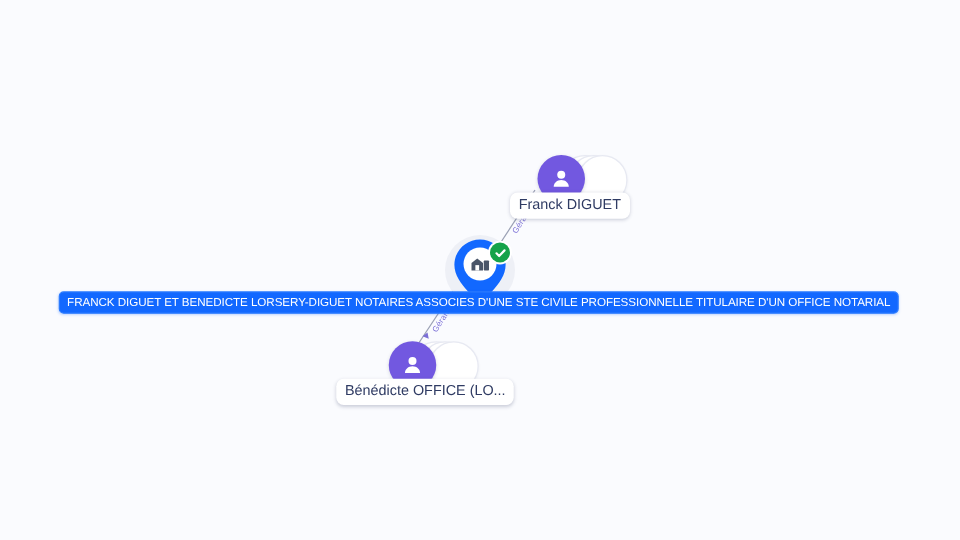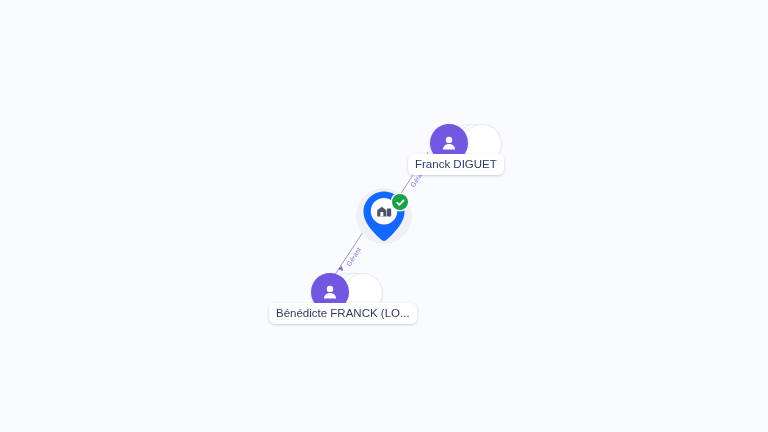--- a/index.html
+++ b/index.html
@@ -171,21 +171,21 @@
   <div class="person-node" style="left:327px; top:273px;">
     <div class="stack-card c1"></div>
     <div class="stack-card c2"></div>
     <div class="stack-card c3"></div>
     <div class="avatar-circle">
       <svg width="22" height="22" viewBox="0 0 24 24">
         <circle cx="12" cy="8.6" r="3.5" fill="#ffffff"></circle>
         <path d="M5.4 19c0-3.6 3-6 6.6-6s6.6 2.4 6.6 6z" fill="#ffffff"></path>
       </svg>
     </div>
-    <div class="node-label" style="left:-58px; top:30px;">Bénédicte FRANCK (LO...</div>
+    <div class="node-label" style="left:-58px; top:30px;">Bénédicte OFFICE (LO...</div>
   </div>
 
   <div class="company-node" style="left:384px; top:212px;">
     <div class="pin-halo"></div>
     <div class="pin-shape">
       <svg width="44" height="52" viewBox="0 0 44 52">
         <path d="M22 1.5c-11.3 0-20.5 9.1-20.5 20.3 0 8.2 5.4 15.3 10.6 21 3.1 3.4 6.2 6.1 7.9 7.5 1.2 1 2.8 1 4 0 1.7-1.4 4.8-4.1 7.9-7.5 5.2-5.7 10.6-12.8 10.6-21C42.5 10.6 33.3 1.5 22 1.5z" fill="#1268ff"></path>
         <circle cx="22" cy="21.2" r="13.2" fill="#ffffff"></circle>
         <g fill="#4a5568">
           <path d="M15.2 26.4v-6.1l4.6-3.5 4.6 3.5v6.1z"></path>
@@ -194,14 +194,15 @@
         </g>
       </svg>
     </div>
     <div class="verified-badge">
       <svg width="11" height="11" viewBox="0 0 12 12">
         <path d="M2.4 6.2 L4.7 8.5 L9.4 3.6" stroke="#ffffff" stroke-width="1.9" fill="none" stroke-linecap="round" stroke-linejoin="round"></path>
       </svg>
     </div>
   </div>
 
+  <div class="company-bar">FRANCK DIGUET ET BENEDICTE LORSERY-DIGUET NOTAIRES ASSOCIES D'UNE STE CIVILE PROFESSIONNELLE TITULAIRE D'UN OFFICE NOTARIAL</div>
 
 </div>
 
 </body></html>

